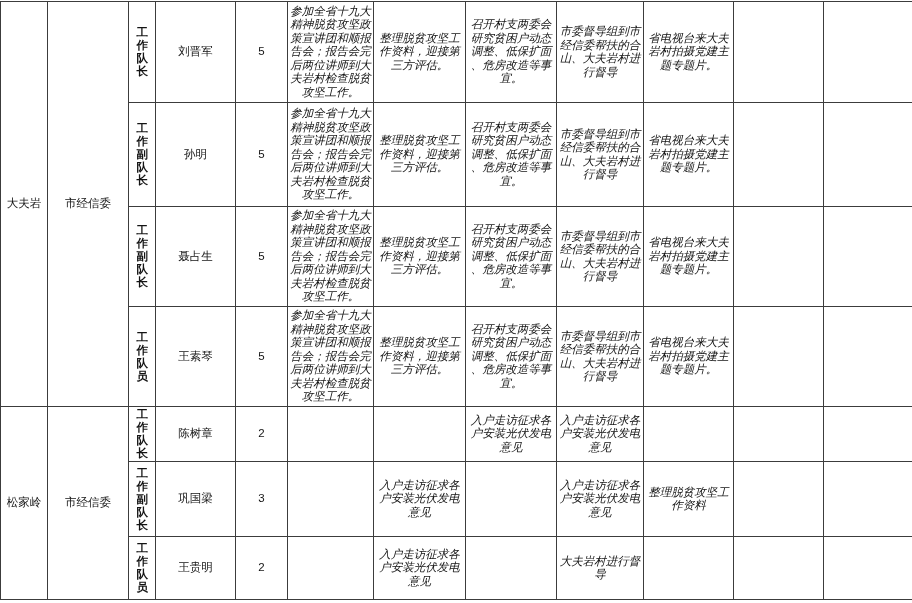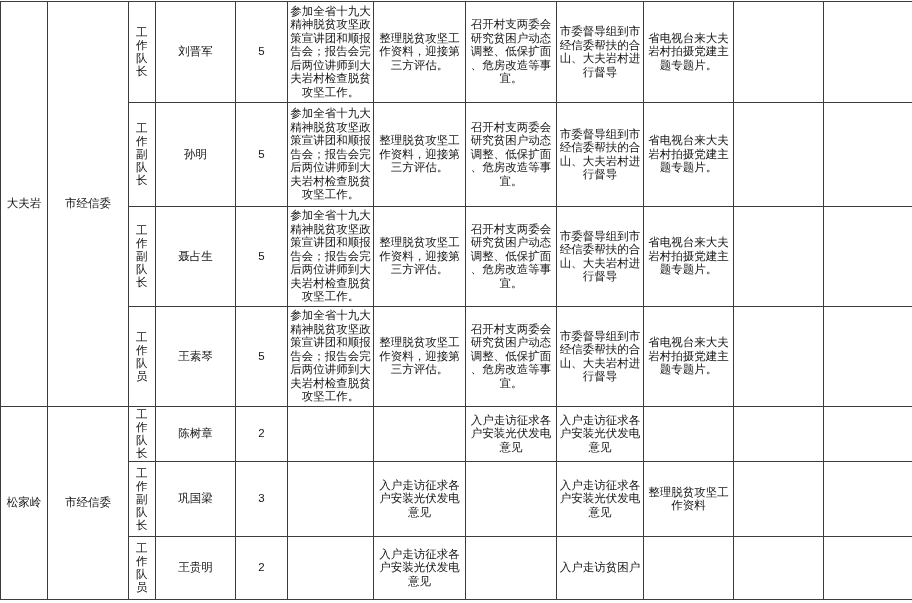--- a/index.html
+++ b/index.html
@@ -20,29 +20,30 @@
     text-align: center;
     vertical-align: middle;
     font-size: 11.5px;
     line-height: 13.5px;
     padding: 0;
     overflow: hidden;
     background: #ffffff;
   }
   td.village, td.unit { font-size: 12px; font-family: Liberation Mono, monospace; }
   td.name, td.days { font-size: 12px; }
-  .wrapcell { word-break: break-all; line-break: anywhere; }
+  .wrapcell { word-break: break-all; line-break: anywhere; font-style: italic; }
   .vrole {
     width: 12px;
     margin: 0 auto;
     word-break: break-all;
     line-break: anywhere;
     font-size: 11.5px;
     line-height: 13px;
-    text-align: left;
+    text-align: right;
+    font-weight: bold;
   }
   
   tr.r0 td { height: 101px; }
   tr.r1 td { height: 104px; }
   tr.r2 td { height: 100px; }
   tr.r3 td { height: 100px; }
   tr.r4 td { height: 55px; }
   tr.r5 td { height: 75px; }
   tr.r6 td { height: 63px; }
 </style>
@@ -157,19 +158,19 @@
     </tr>
     <tr class="r6">
       <td>
           <div class="vrole">工作队员</div>
         </td>
       <td class="name">王贵明</td>
       <td class="days">2</td>
       <td class="wrapcell"></td>
       <td class="wrapcell">入户走访征求各户安装光伏发电意见</td>
       <td class="wrapcell"></td>
-      <td class="wrapcell">入户走访贫困户</td>
+      <td class="wrapcell">大夫岩村进行督导</td>
       <td class="wrapcell"></td>
       <td class="wrapcell"></td>
       <td class="wrapcell"></td>
     </tr>
   </tbody>
 </table>
 
 </body></html>

